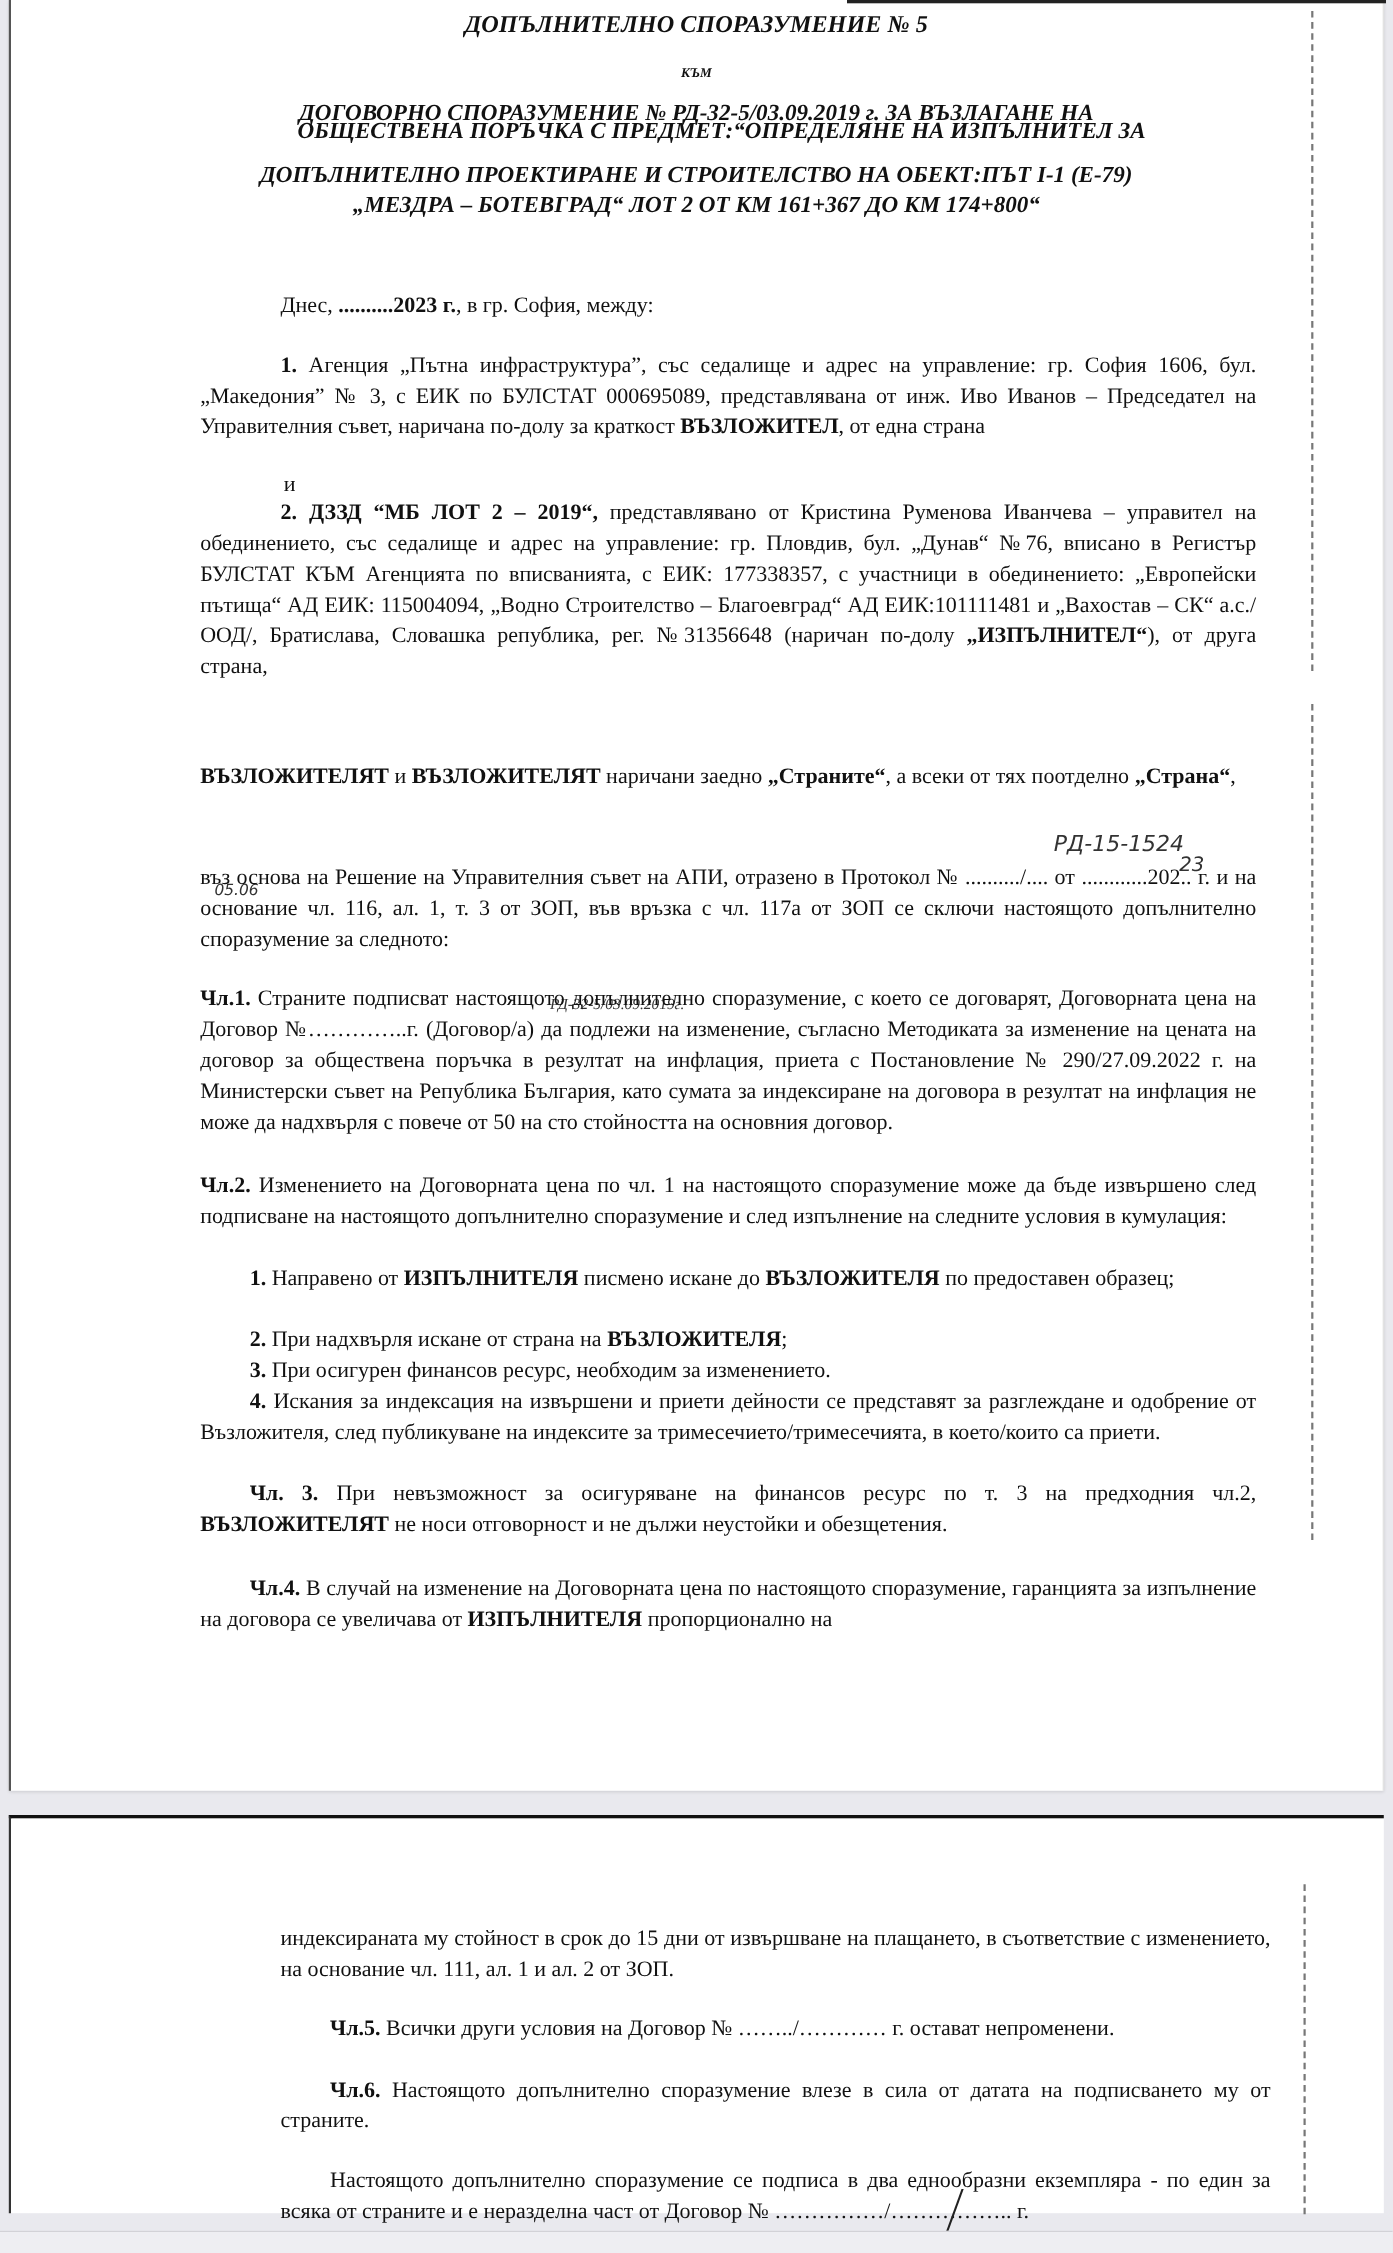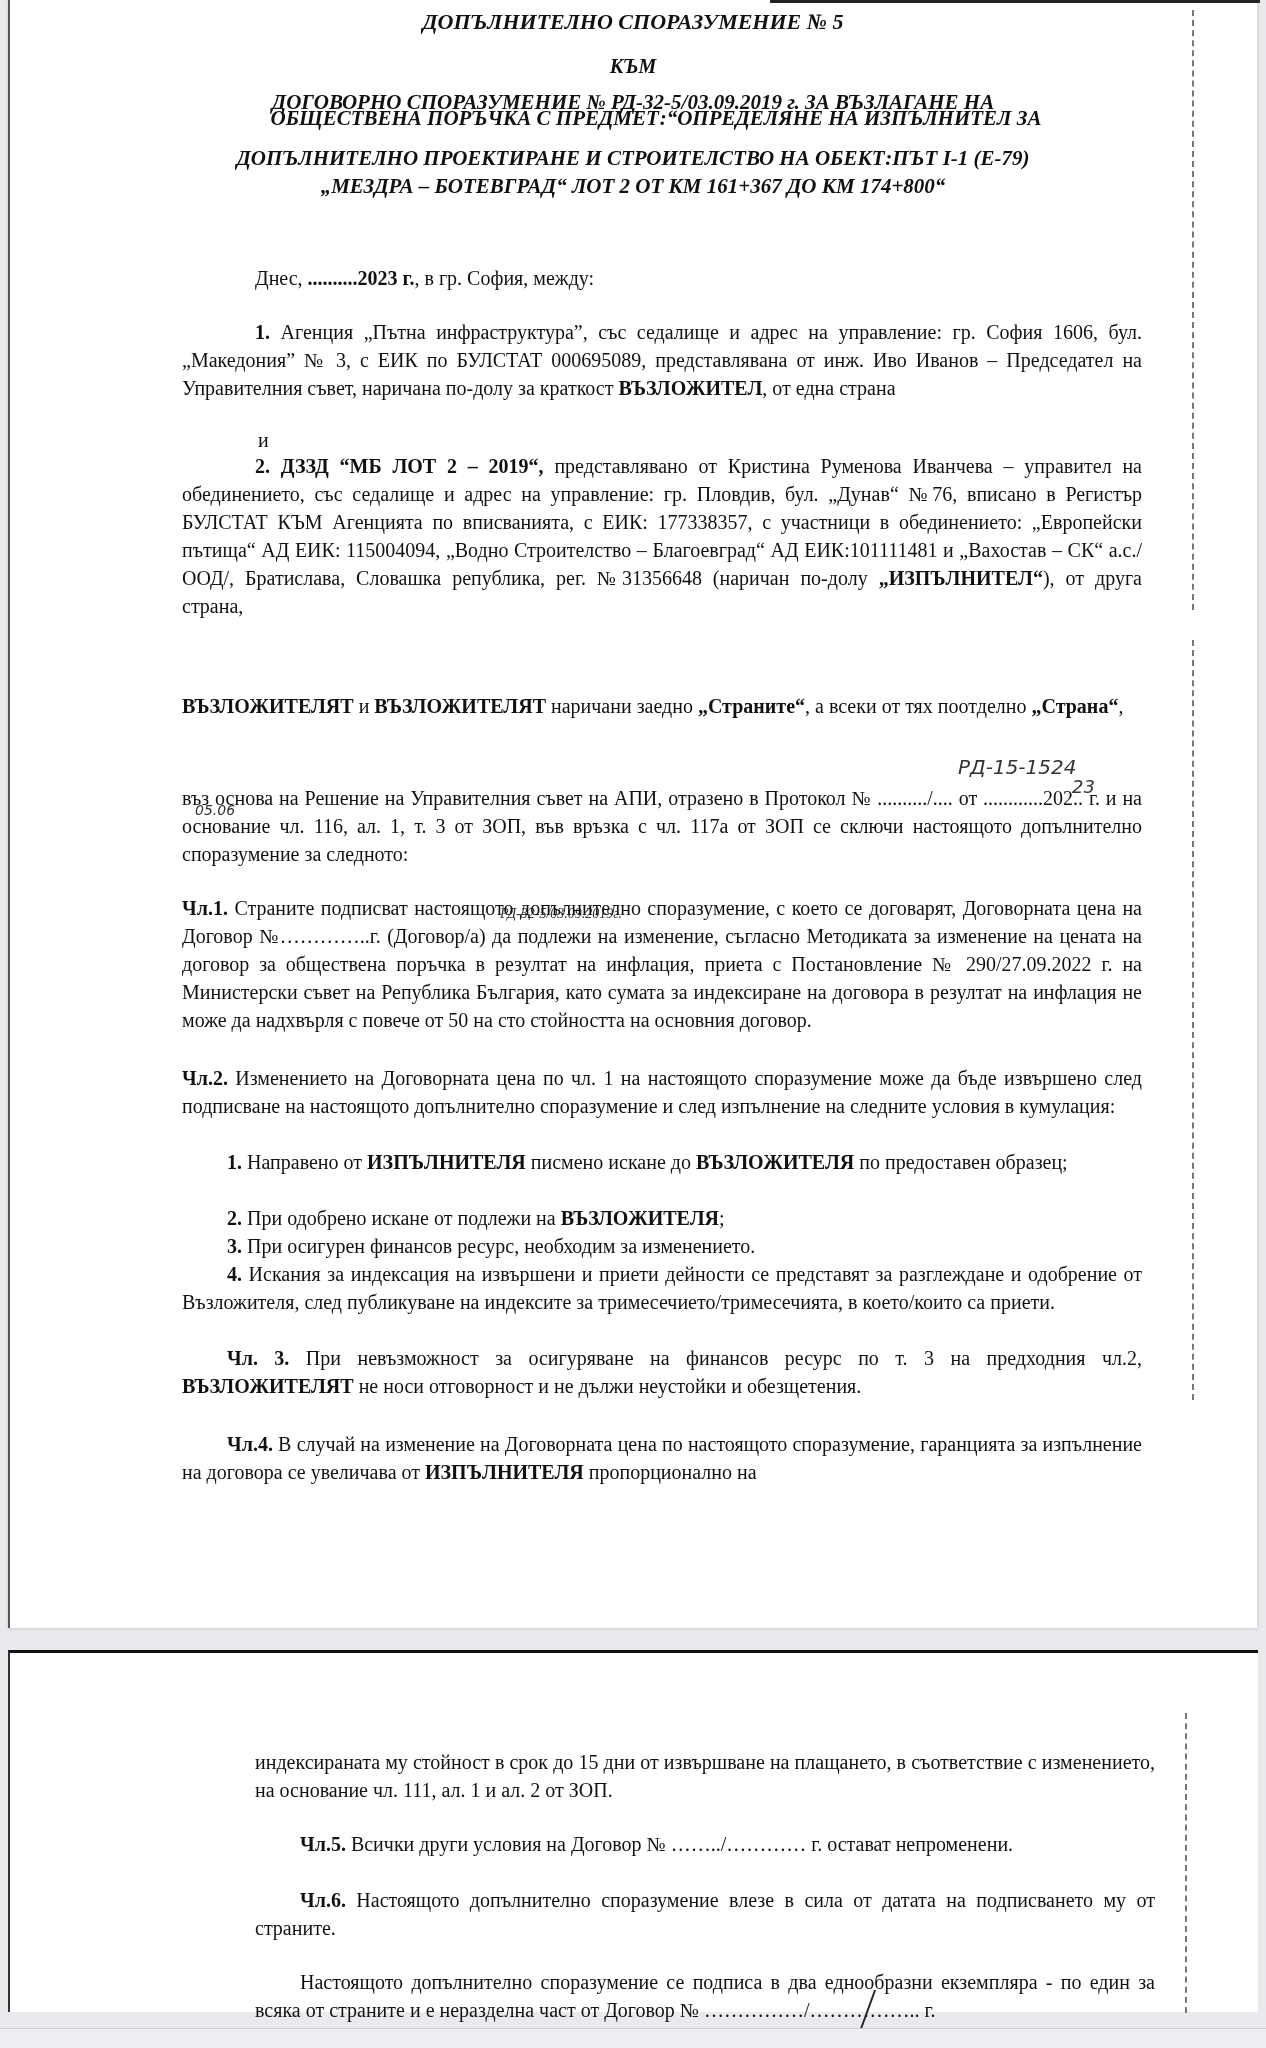--- a/index.html
+++ b/index.html
@@ -69,21 +69,21 @@
   <div class="top-rule"></div>
   <div class="dash-line" style="left:1182px; top:10px; height:600px;"></div>
   <div class="dash-line" style="left:1182px; top:640px; height:760px;"></div>
 </div>
 
 <div class="page" id="page2">
   <div class="dash-line" style="left:1175px; top:60px; height:300px;"></div>
 </div>
 
 <div class="title" style="top:8px; font-size:22px;">ДОПЪЛНИТЕЛНО СПОРАЗУМЕНИЕ № 5</div>
-<div class="title" style="top:52px; font-size:20px;">КЪМ</div>
+<div class="title" style="top:52px; font-size:12px;">КЪМ</div>
 <div class="title" style="top:88px;">ДОГОВОРНО СПОРАЗУМЕНИЕ № РД-32-5/03.09.2019 г. ЗА ВЪЗЛАГАНЕ НА</div>
 <div class="title" style="top:104px;padding-left:23px;">ОБЩЕСТВЕНА ПОРЪЧКА С ПРЕДМЕТ:“ОПРЕДЕЛЯНЕ НА ИЗПЪЛНИТЕЛ ЗА</div>
 <div class="title" style="top:144px;">ДОПЪЛНИТЕЛНО ПРОЕКТИРАНЕ И СТРОИТЕЛСТВО НА ОБЕКТ:ПЪТ I-1 (Е-79)</div>
 <div class="title" style="top:172px;">„МЕЗДРА – БОТЕВГРАД“ ЛОТ 2 ОТ КМ 161+367 ДО КМ 174+800“</div>
 
 <div class="txt" style="left:255px; top:264px; width:900px;">
   <span>Днес, </span><b>..........2023 г.</b><span>, в гр. София, между:</span>
 </div>
 
 <div class="txt" style="left:182px; top:318px; width:960px; text-indent:73px;">
@@ -111,21 +111,21 @@
 </div>
 
 <div class="txt" style="left:182px; top:1064px; width:960px;">
   <b>Чл.2.</b><span> Изменението на Договорната цена по чл. 1 на настоящото споразумение може да бъде извършено след подписване на настоящото допълнително споразумение и след изпълнение на следните условия в кумулация:</span>
 </div>
 
 <div class="txt" style="left:182px; top:1148px; width:960px; text-indent:45px;">
   <b>1.</b><span> Направено от </span><b>ИЗПЪЛНИТЕЛЯ</b><span> писмено искане до </span><b>ВЪЗЛОЖИТЕЛЯ</b><span> по предоставен образец;</span>
 </div>
 <div class="txt" style="left:182px; top:1204px; width:960px; text-indent:45px;">
-  <b>2.</b><span> При одобрено искане от подлежи на </span><b>ВЪЗЛОЖИТЕЛЯ</b><span>;</span>
+  <b>2.</b><span> При надхвърля искане от страна на </span><b>ВЪЗЛОЖИТЕЛЯ</b><span>;</span>
 </div>
 <div class="txt" style="left:182px; top:1232px; width:960px; text-indent:45px;">
   <b>3.</b><span> При осигурен финансов ресурс, необходим за изменението.</span>
 </div>
 <div class="txt" style="left:182px; top:1260px; width:960px; text-indent:45px;">
   <b>4.</b><span> Искания за индексация на извършени и приети дейности се представят за разглеждане и одобрение от Възложителя, след публикуване на индексите за тримесечието/тримесечията, в което/които са приети.</span>
 </div>
 
 <div class="txt" style="left:182px; top:1344px; width:960px; text-indent:45px;">
   <b>Чл. 3.</b><span> При невъзможност за осигуряване на финансов ресурс по т. 3 на предходния чл.2, </span><b>ВЪЗЛОЖИТЕЛЯТ</b><span> не носи отговорност и не дължи неустойки и обезщетения.</span>

